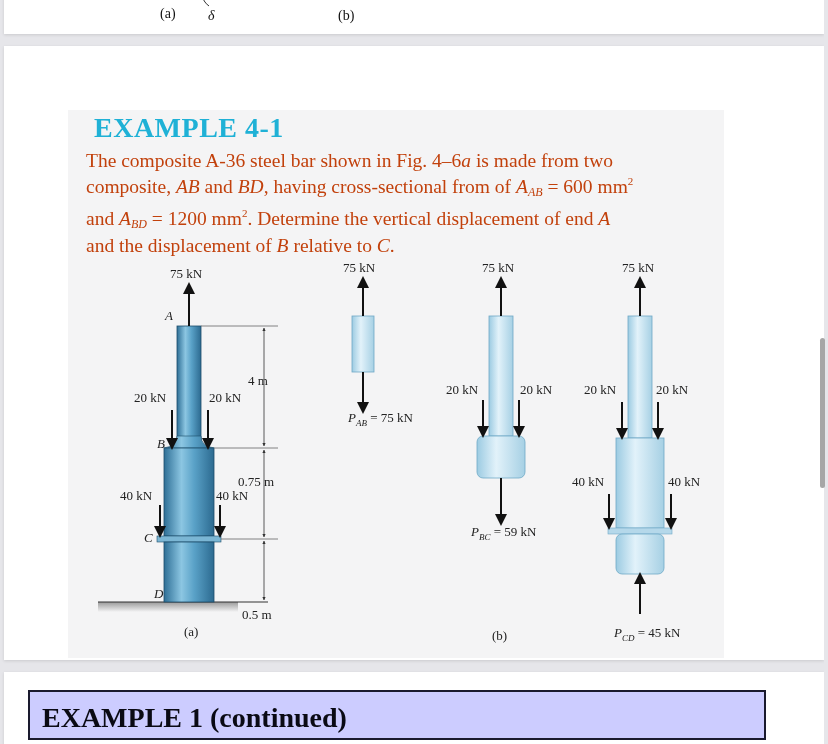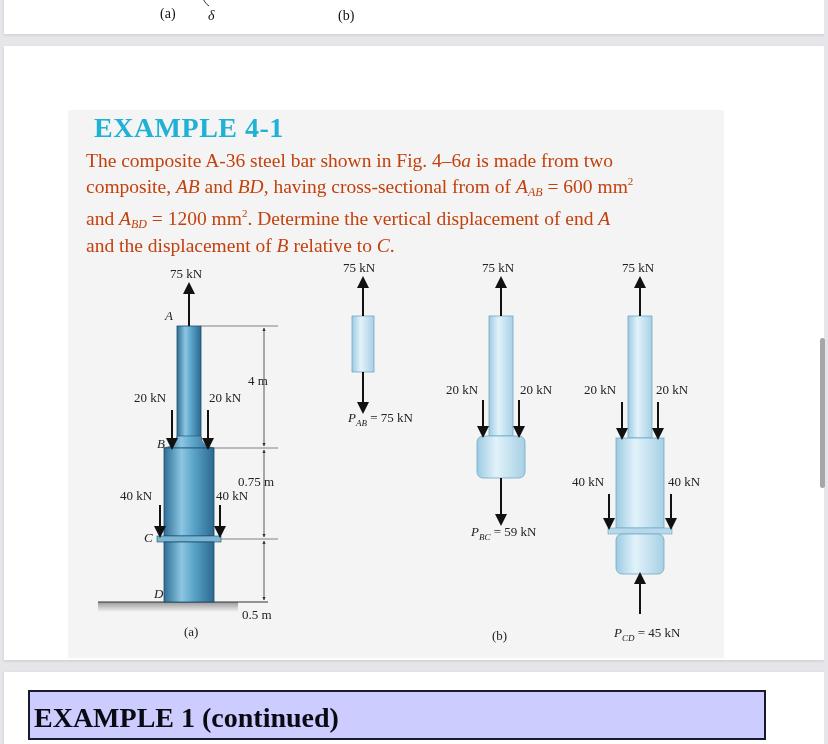--- a/index.html
+++ b/index.html
@@ -8,21 +8,21 @@
 
   .page { position: absolute; left: 4px; width: 820px; background: #fff; box-shadow: 0 1px 3px rgba(0,0,0,0.12); }
   #page-prev { top: -6px; height: 40px; }
   #page-main { top: 46px; height: 614px; }
   #page-next { top: 672px; height: 80px; }
 
   .cap { position: absolute; font-size: 14px; }
 
   .banner { position: absolute; background: #ccccff; border: 2px solid #1a1a2e; font-weight: bold; font-family: "Liberation Serif", serif; color: #0a0a14; }
   #banner-main { left: 42px; top: 13px; width: 740px; height: 44px; font-size: 38px; line-height: 40px; padding-left: 8px; letter-spacing: -0.5px; }
-  #banner-next { left: 24px; top: 18px; width: 738px; height: 50px; font-size: 28px; line-height: 52px; padding-left: 4px; }
+  #banner-next { left: 24px; top: 18px; width: 738px; height: 50px; font-size: 28px; line-height: 52px; padding-left: 12px; }
 
   .panel { position: absolute; left: 64px; top: 64px; width: 656px; height: 548px; background: #f4f4f5; }
   .ex-title { position: absolute; left: 26px; top: 2px; font-size: 28px; font-weight: bold; color: #1fb1d6; letter-spacing: 0.5px; font-family: "Liberation Serif", serif; }
   .problem { position: absolute; left: 18px; top: 40px; width: 628px; font-size: 19.5px; line-height: 21px; color: #c2410c; text-align: justify; }
   .problem i { font-style: italic; }
   .problem sub { font-size: 12px; font-style: italic; vertical-align: -3px; }
   .problem sup { font-size: 11px; vertical-align: 8px; }
 
   .fig { position: absolute; left: 0; top: 0; }
   .lbl { position: absolute; font-size: 13px; color: #222; white-space: nowrap; font-family: "Liberation Serif", serif; }

